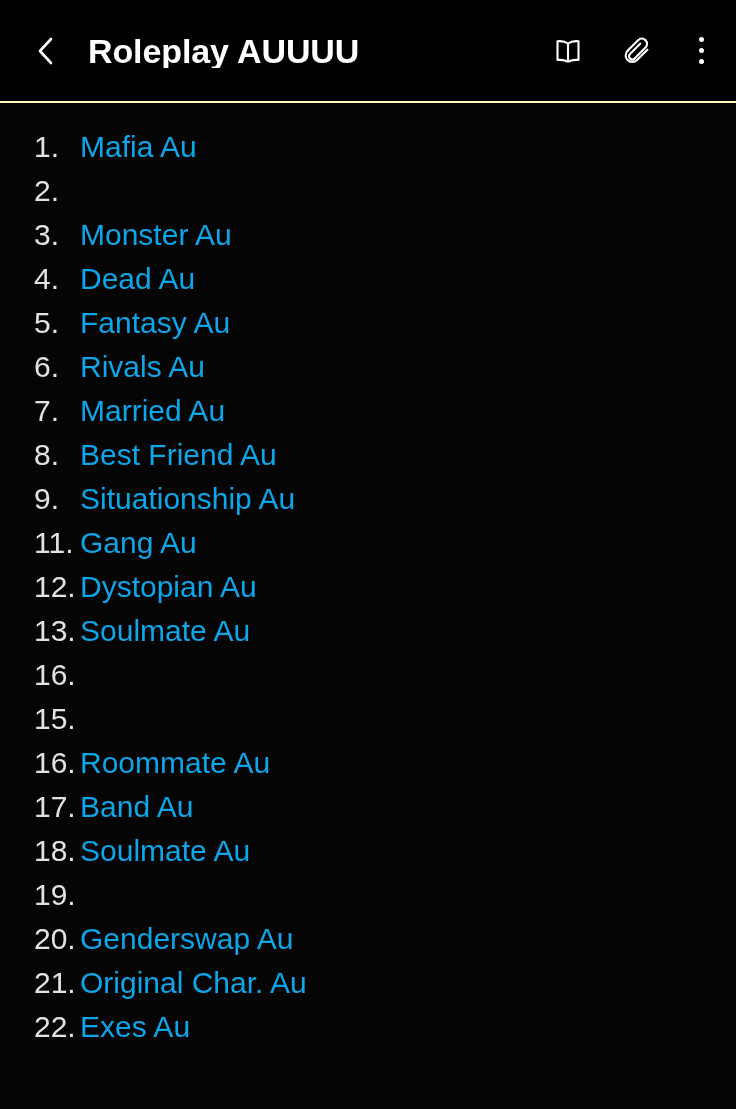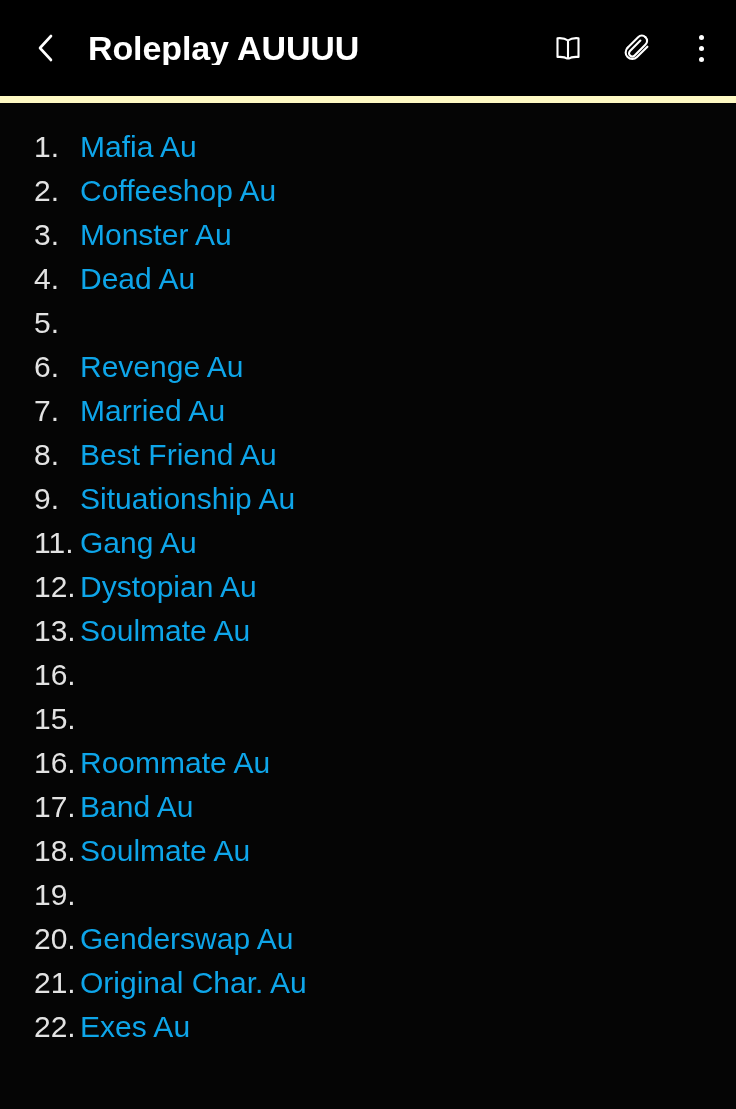--- a/index.html
+++ b/index.html
@@ -27,21 +27,21 @@
 
   
   .appbar {
     position: relative;
     height: 103px;
     flex: 0 0 103px;
     background: #000000;
     display: flex;
     align-items: center;
     padding: 0 22px 0 34px;
-    border-bottom: 7px solid #fef9c3;
+    border-bottom: 2px solid #fef9c3;
   }
 
   .back-btn {
     flex: 0 0 auto;
     width: 44px;
     height: 44px;
     display: flex;
     align-items: center;
     justify-content: flex-start;
     cursor: pointer;
@@ -187,36 +187,36 @@
   </div>
 
   <div class="note-body">
     <ol class="au-list">
         <li class="au-item">
           <span class="marker">1.</span>
           <span class="label">Mafia Au</span>
         </li>
         <li class="au-item">
           <span class="marker">2.</span>
-          <span class="label">Coffeeshop Au</span>
         </li>
         <li class="au-item">
           <span class="marker">3.</span>
           <span class="label">Monster Au</span>
         </li>
         <li class="au-item">
           <span class="marker">4.</span>
           <span class="label">Dead Au</span>
         </li>
         <li class="au-item">
           <span class="marker">5.</span>
+          <span class="label">Fantasy Au</span>
         </li>
         <li class="au-item">
           <span class="marker">6.</span>
-          <span class="label">Revenge Au</span>
+          <span class="label">Rivals Au</span>
         </li>
         <li class="au-item">
           <span class="marker">7.</span>
           <span class="label">Married Au</span>
         </li>
         <li class="au-item">
           <span class="marker">8.</span>
           <span class="label">Best Friend Au</span>
         </li>
         <li class="au-item">

